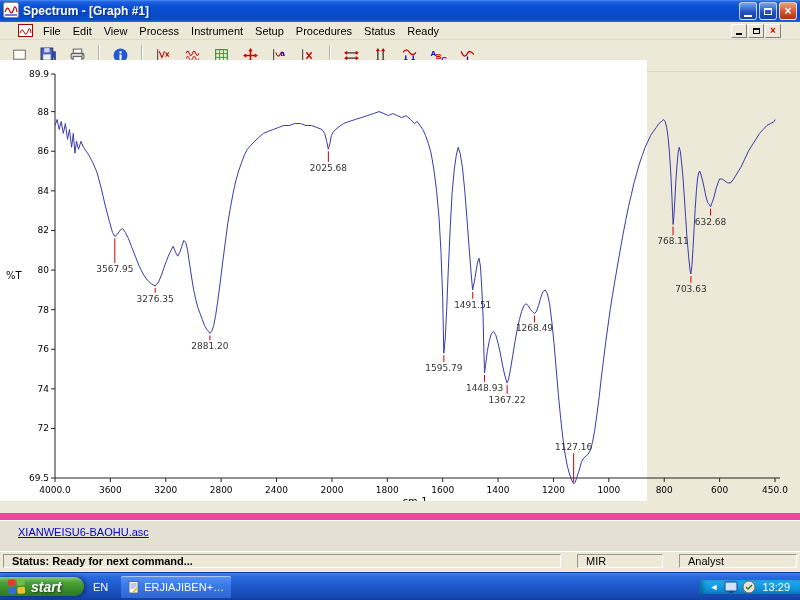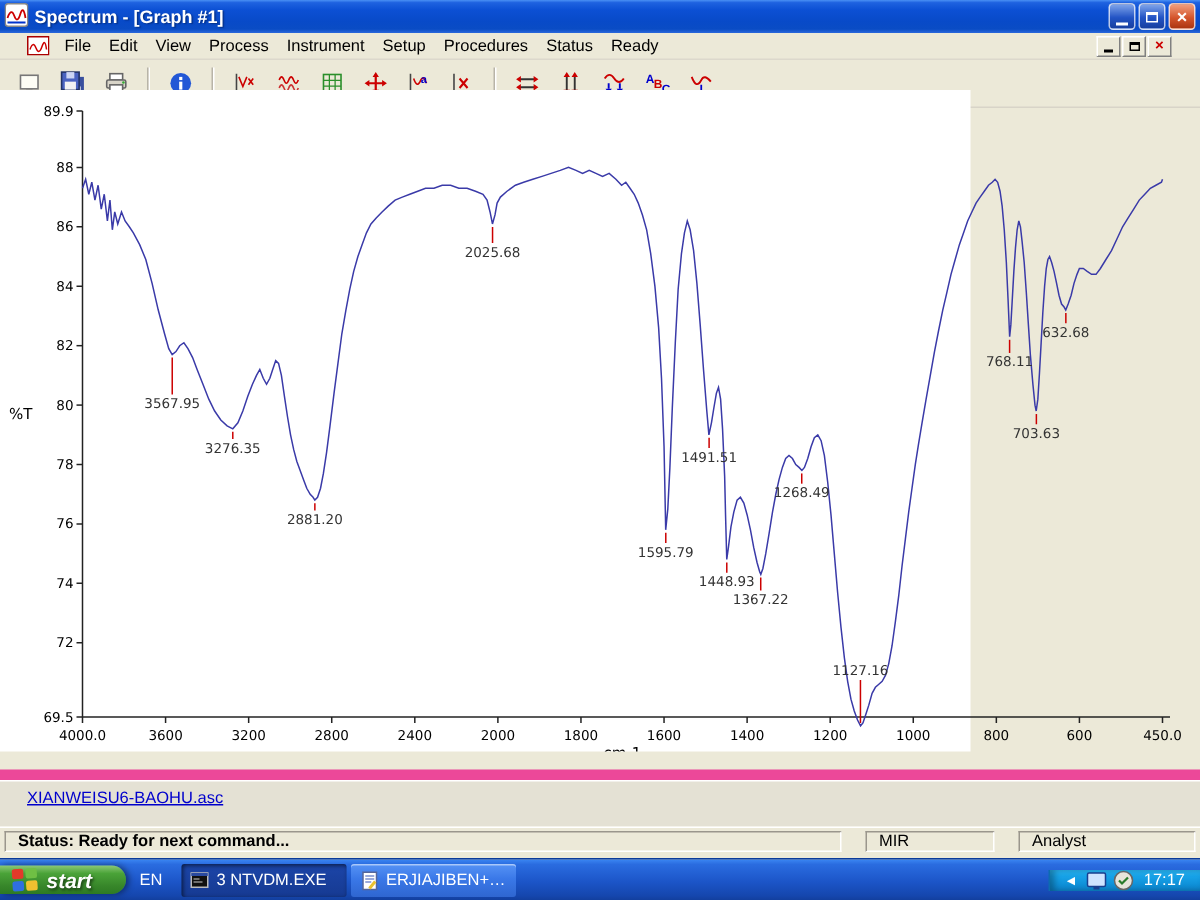--- a/index.html
+++ b/index.html
@@ -334,30 +334,20 @@
     <svg width="19" height="19" viewBox="0 0 20 20">
       <rect x="1" y="2.5" width="8" height="7" rx="1.5" fill="#e23a2a" transform="rotate(-4 5 6)"></rect>
       <rect x="10.5" y="2" width="8" height="7" rx="1.5" fill="#6fbf44" transform="rotate(-4 14 5.5)"></rect>
       <rect x="1.5" y="11" width="8" height="7" rx="1.5" fill="#2f6fe0" transform="rotate(-4 5.5 14.5)"></rect>
       <rect x="11" y="10.5" width="8" height="7" rx="1.5" fill="#f0c030" transform="rotate(-4 15 14)"></rect>
     </svg>
     <span class="start-label">start</span>
   </div>
   <div class="lang">EN</div>
   <div class="task-buttons" id="task-buttons">
-      <div class="task-btn active">
-        <span class="task-ico">
-          <svg width="14" height="14" viewBox="0 0 14 14">
-            <rect x="1.5" y="2" width="11" height="9.5" fill="#111" stroke="#bbb"></rect>
-            <rect x="1.5" y="2" width="11" height="2" fill="#2a4aa0"></rect>
-            <path d="M3 6 h4 M3 8 h6" stroke="#cccccc" stroke-width="0.8"></path>
-          </svg>
-        </span>
-        <span class="task-label">3 NTVDM.EXE</span>
-      </div>
       <div class="task-btn">
         <span class="task-ico">
           <svg width="14" height="14" viewBox="0 0 14 14">
             <rect x="3" y="1.5" width="9" height="11.5" fill="#fff" stroke="#556699"></rect>
             <path d="M4.5 4 h6 M4.5 6 h6 M4.5 8 h4" stroke="#7a8fd0"></path>
             <rect x="8.2" y="7" width="2" height="6" fill="#e8c030" transform="rotate(40 9.2 10)"></rect>
           </svg>
         </span>
         <span class="task-label">ERJIAJIBEN+DUIXIU...</span>
       </div>
@@ -371,15 +361,15 @@
             <rect x="5" y="11" width="4" height="2" fill="#1a3f8f"></rect>
           </svg>
         </span>
         <span>
           <svg width="14" height="14" viewBox="0 0 14 14">
             <circle cx="7" cy="7" r="6" fill="#e8e4da" stroke="#666"></circle>
             <path d="M4 7 l2 2 l4 -4" stroke="#2a7a2a" fill="none" stroke-width="1.5"></path>
           </svg>
         </span>
       </span>
-    <span class="clock">17:17</span>
+    <span class="clock">13:29</span>
   </div>
 </div>
 
 </body></html>

